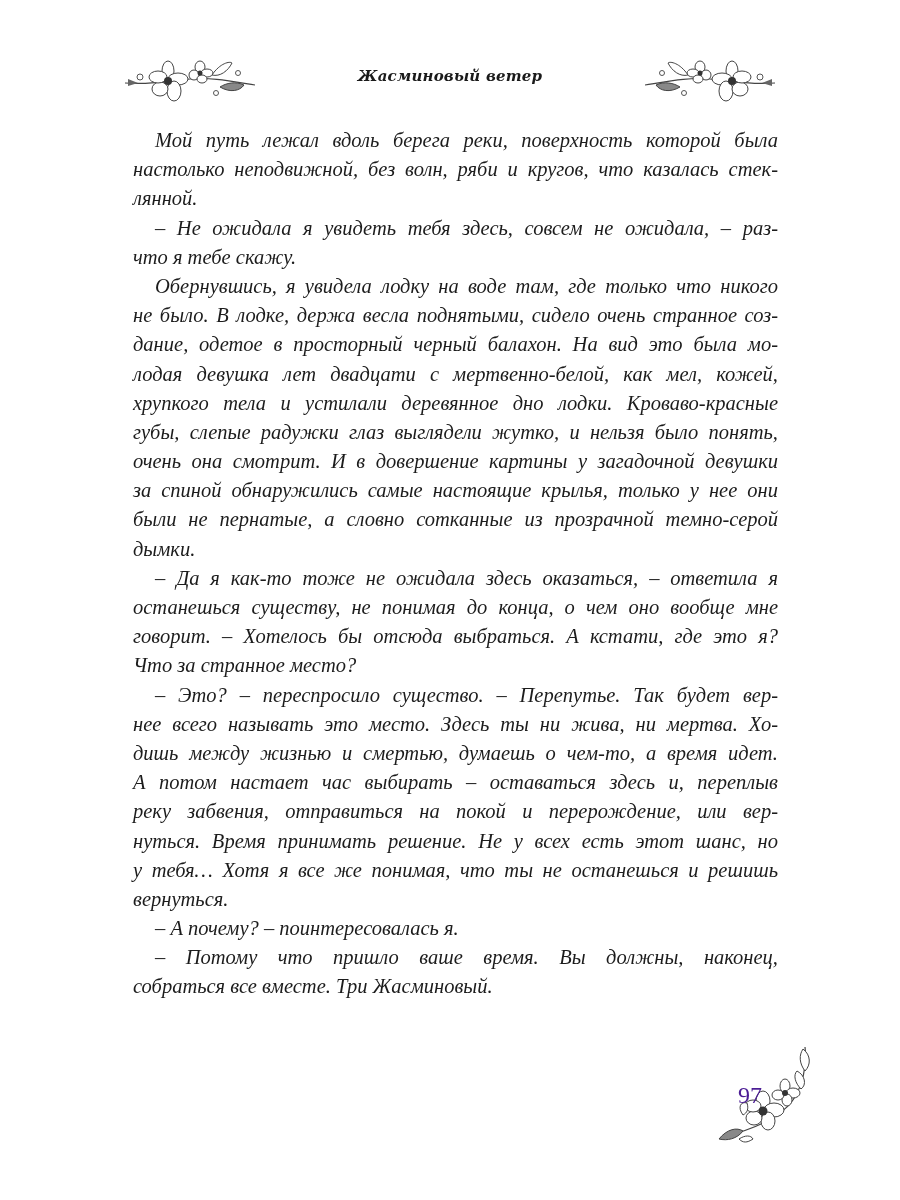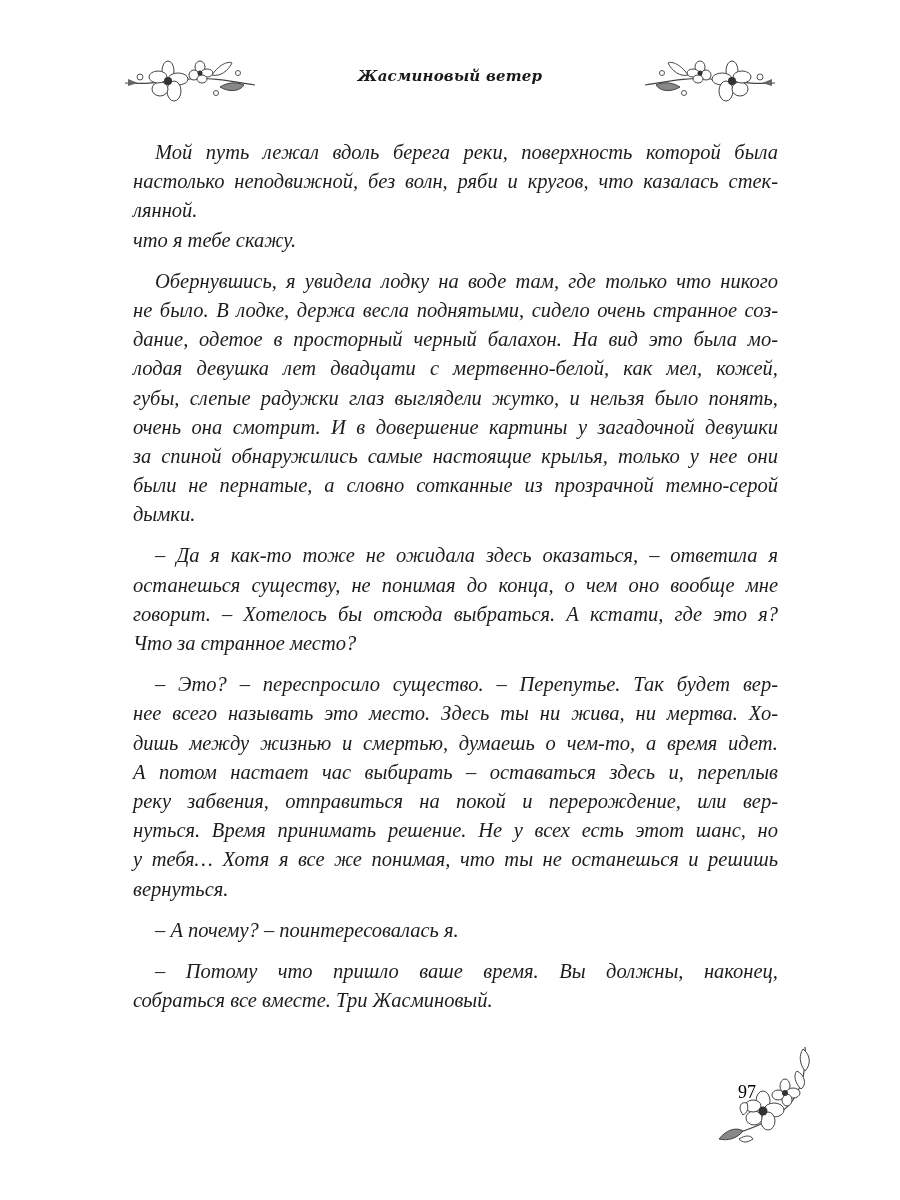--- a/index.html
+++ b/index.html
@@ -14,24 +14,24 @@
     .orn { position: absolute; top: 0; width: 140px; height: 50px; }
     .orn-left { left: 20px; }
     .orn-right { right: 20px; transform: scaleX(-1); }
     .body-text {
       position: absolute; left: 133px; top: 126px; width: 645px;
       font-family: "Liberation Serif", "DejaVu Serif", serif; font-style: italic;
       font-size: 20.5px; line-height: 29.2px; color: #1c1c1c;
     }
     .line { display: block; white-space: nowrap; text-align: justify; text-align-last: justify; height: 29.2px; }
     .line.last { text-align-last: left; }
-    .line.indent { padding-left: 22px; margin-top: 12px; }
+    .line.indent { padding-left: 22px; }
     .page-number {
       position: absolute; left: 738px; top: 1082px;
-      font-family: "Liberation Serif", serif; font-size: 18px; color: #000000;
+      font-family: "Liberation Serif", serif; font-size: 24px; color: #4c1d95;
     }
     .corner-orn { position: absolute; left: 715px; top: 1045px; width: 105px; height: 100px; }
   </style>
 </head>
 <body>
 
 <div class="page">
 
   <div class="header">
     <svg class="orn orn-left" viewBox="0 0 140 50">
@@ -86,26 +86,28 @@
       <circle cx="96" cy="38" r="2.5" fill="none" stroke="#555"></circle>
     </svg>
   </div>
 
   <div class="body-text">
 
     <span class="line indent">Мой путь лежал вдоль берега реки, поверхность которой была</span>
     <span class="line">настолько неподвижной, без волн, ряби и кругов, что казалась стек-</span>
     <span class="line last">лянной.</span>
 
+    <span class="line indent">– Не ожидала я увидеть тебя здесь, совсем не ожидала, – раз-</span>
     <span class="line last">что я тебе скажу.</span>
 
     <span class="line indent">Обернувшись, я увидела лодку на воде там, где только что никого</span>
     <span class="line">не было. В лодке, держа весла поднятыми, сидело очень странное соз-</span>
     <span class="line">дание, одетое в просторный черный балахон. На вид это была мо-</span>
     <span class="line">лодая девушка лет двадцати с мертвенно-белой, как мел, кожей,</span>
+    <span class="line">хрупкого тела и устилали деревянное дно лодки. Кроваво-красные</span>
     <span class="line">губы, слепые радужки глаз выглядели жутко, и нельзя было понять,</span>
     <span class="line">очень она смотрит. И в довершение картины у загадочной девушки</span>
     <span class="line">за спиной обнаружились самые настоящие крылья, только у нее они</span>
     <span class="line">были не пернатые, а словно сотканные из прозрачной темно-серой</span>
     <span class="line last">дымки.</span>
 
     <span class="line indent">– Да я как-то тоже не ожидала здесь оказаться, – ответила я</span>
     <span class="line">останешься существу, не понимая до конца, о чем оно вообще мне</span>
     <span class="line">говорит. – Хотелось бы отсюда выбраться. А кстати, где это я?</span>
     <span class="line last">Что за странное место?</span>

